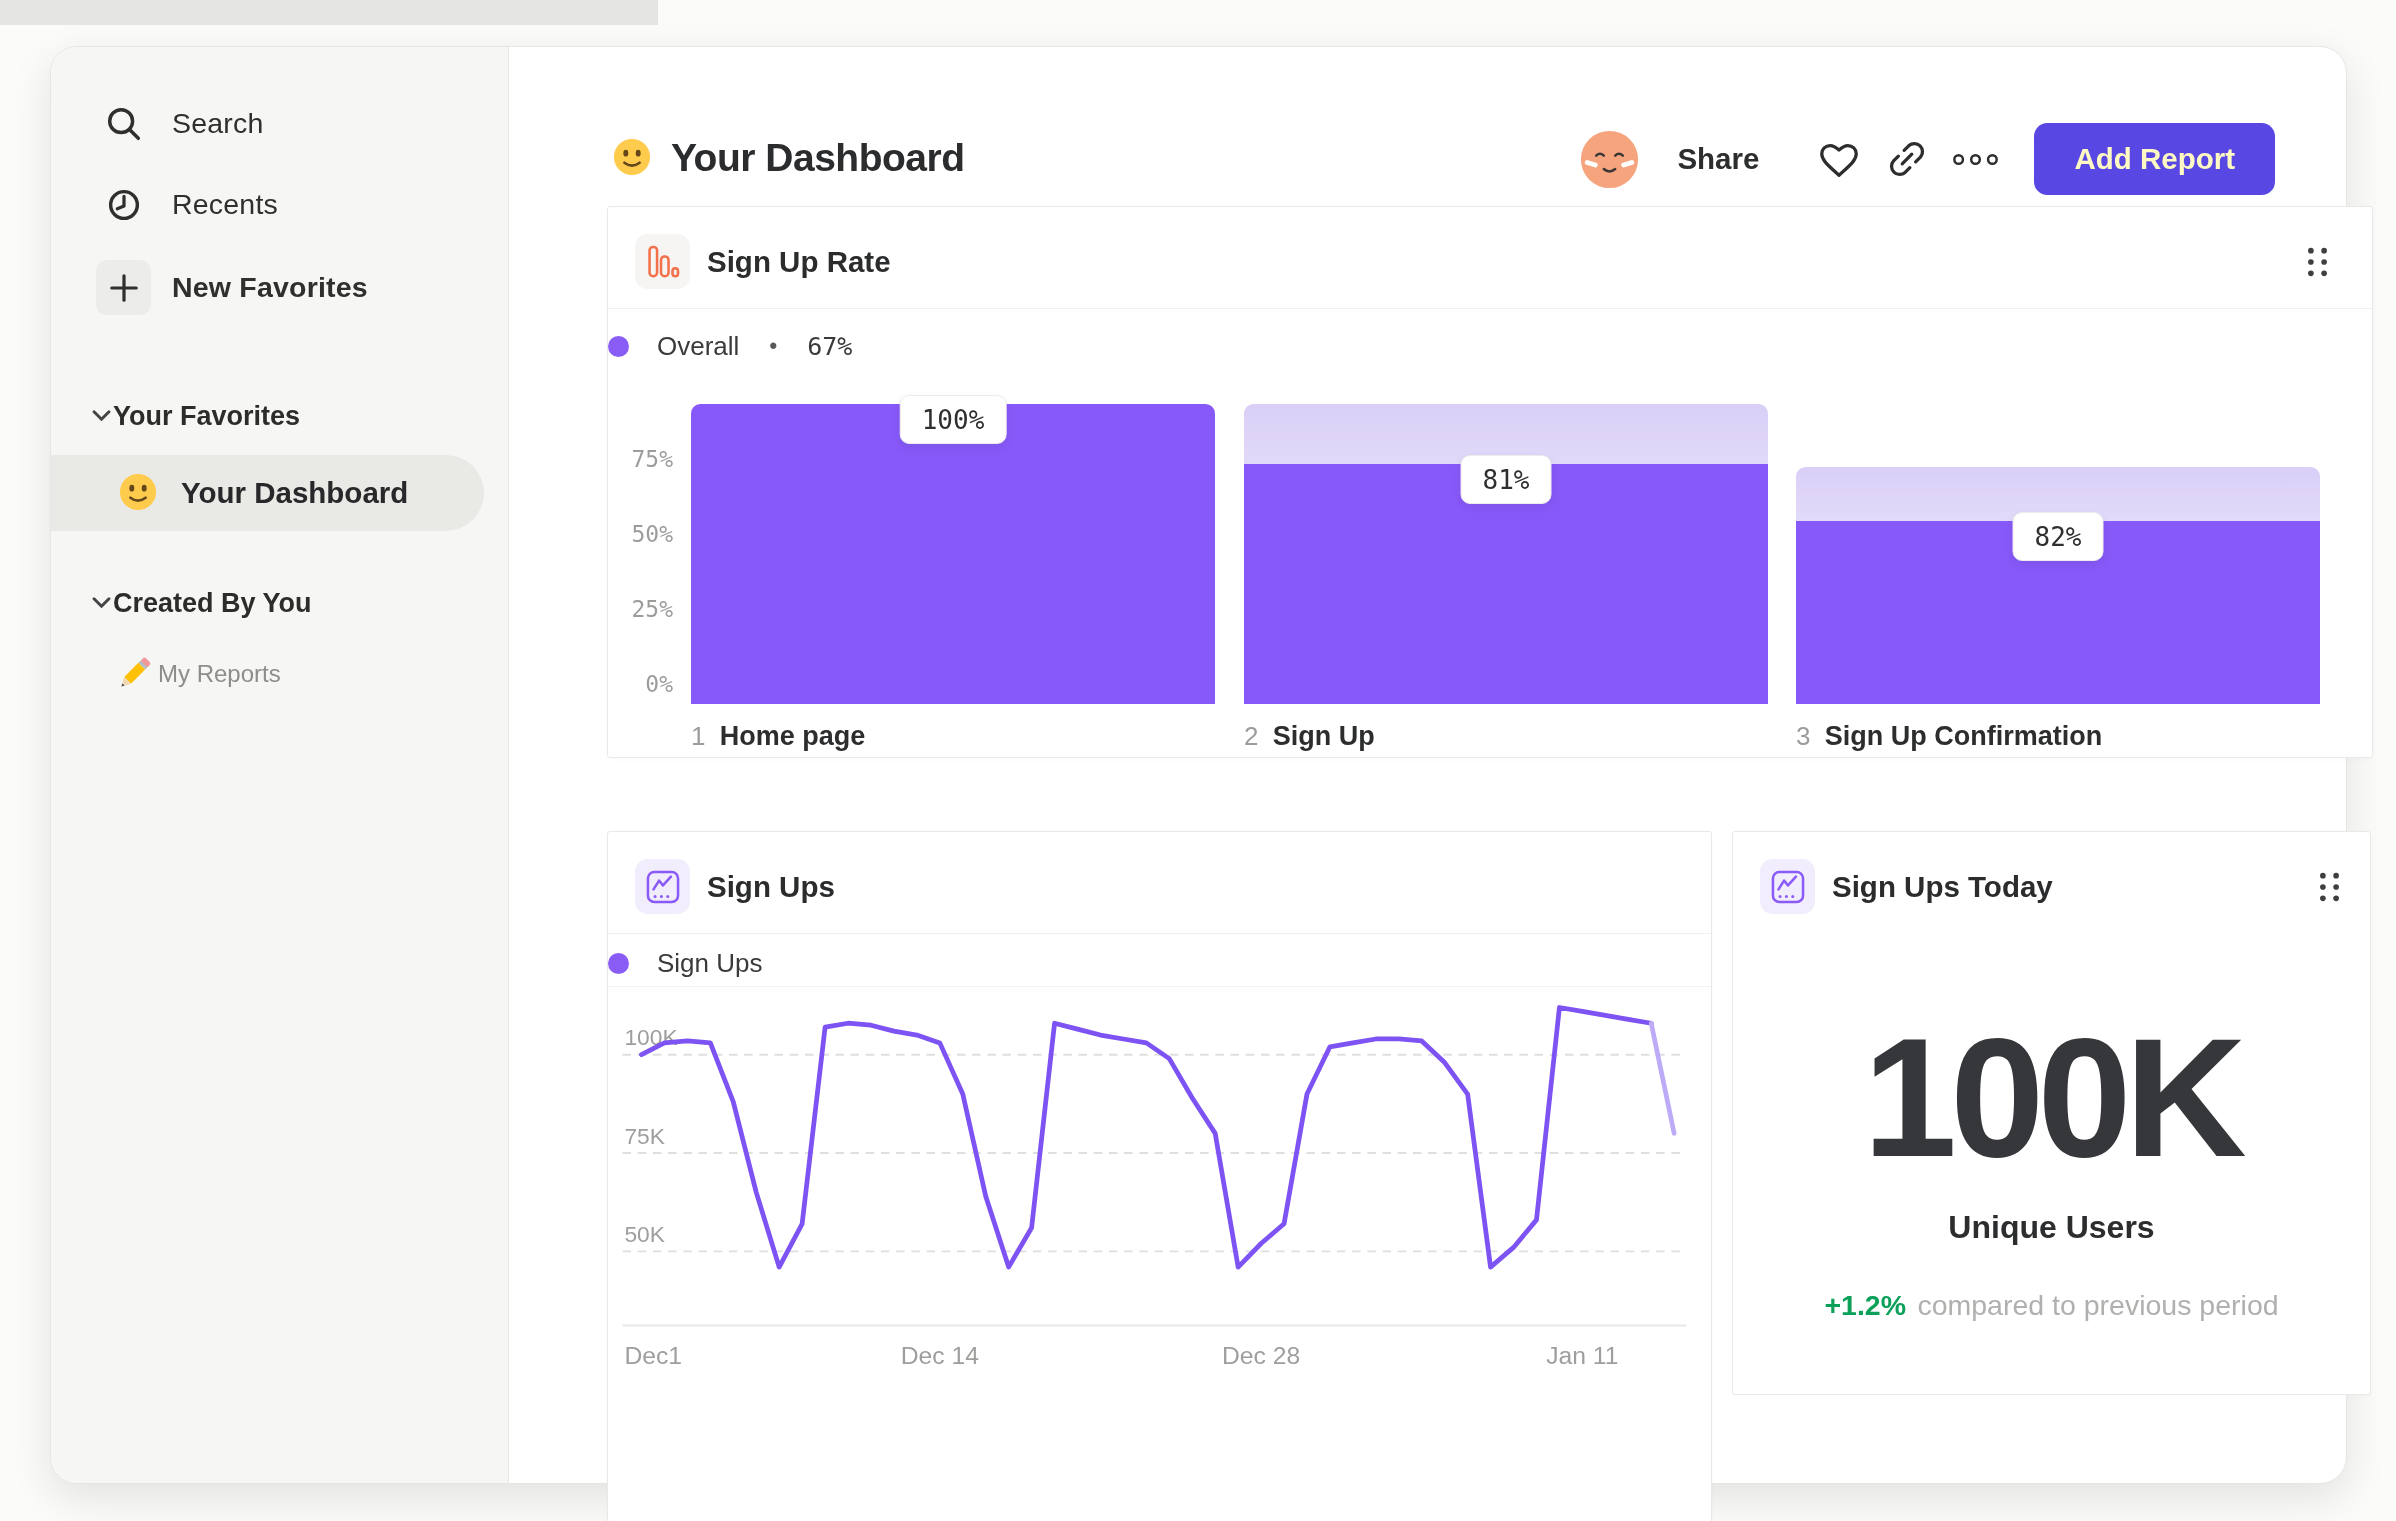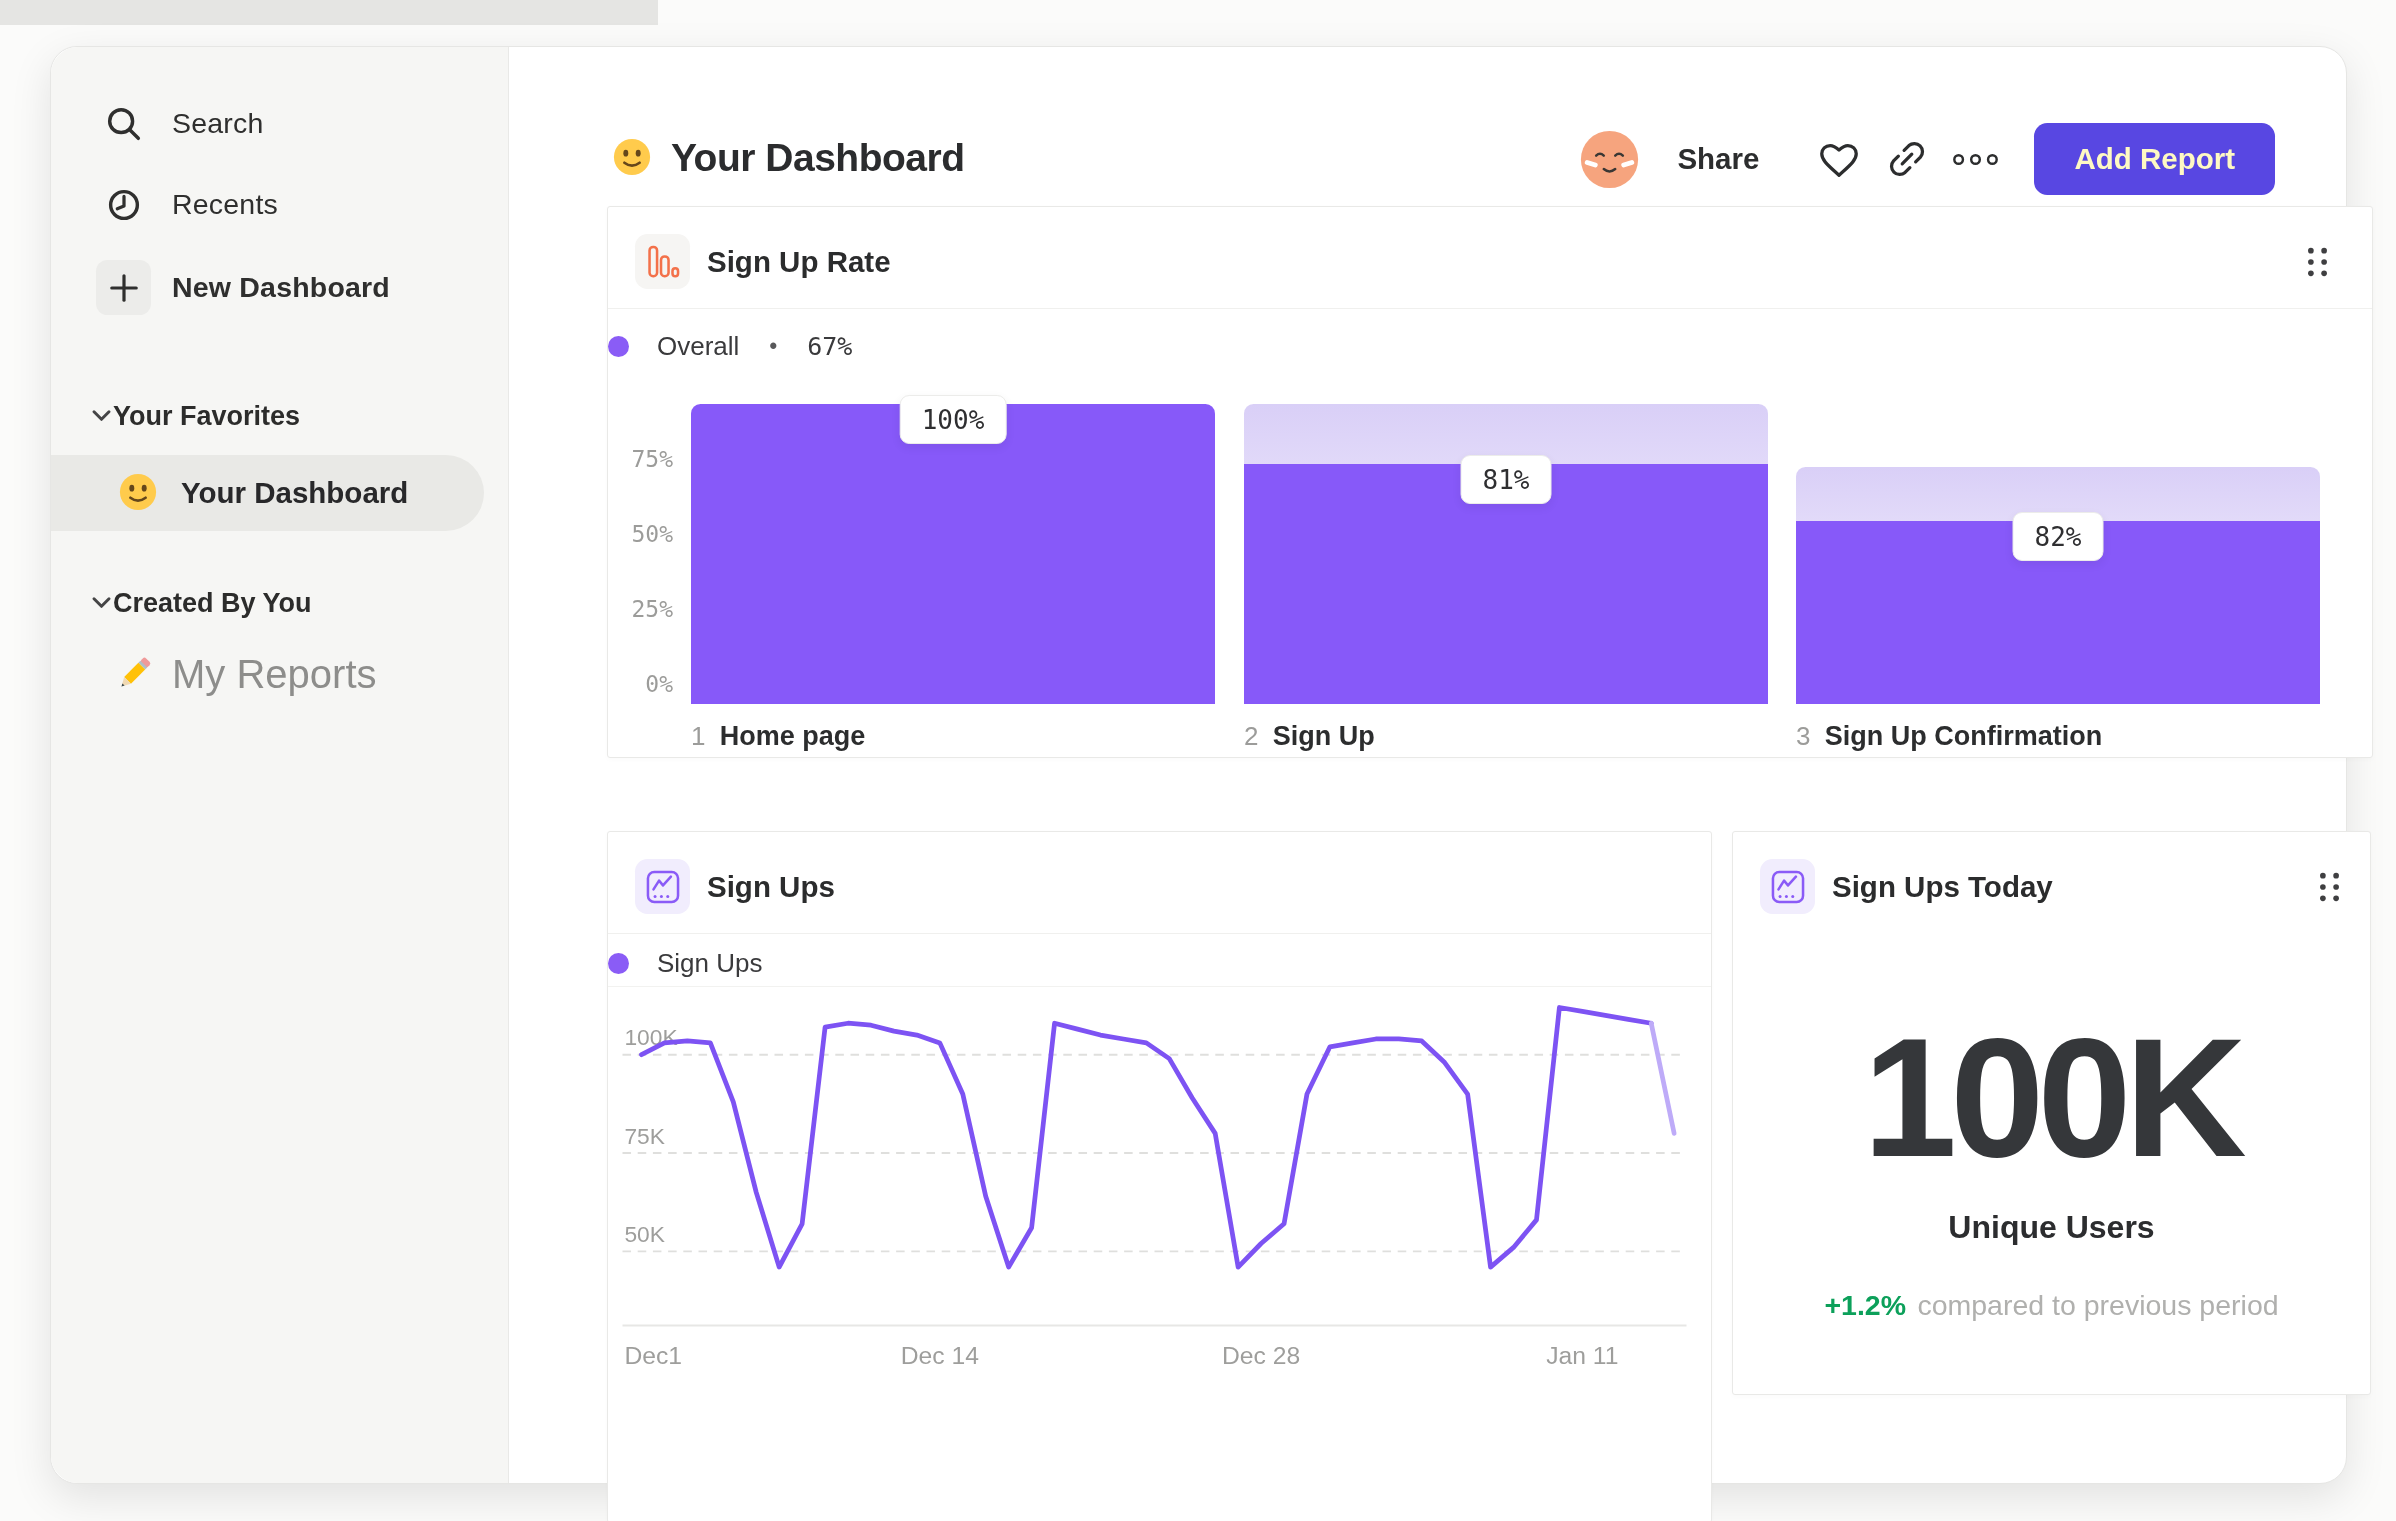--- a/index.html
+++ b/index.html
@@ -34,21 +34,21 @@
   .section-head .stitle { position:absolute; left:62px; font-size:27px; font-weight:700; color:#2C2C2B; white-space:nowrap; }
   .fav-pill {
     position:absolute; left:0; top:408px; width:433px; height:76px;
     background:#E9E9E6; border-radius:0 42px 42px 0;
     display:flex; align-items:center; cursor:pointer;
   }
   .fav-pill .emj { position:absolute; left:67px; }
   .fav-pill .lbl { position:absolute; left:130px; font-size:29.5px; font-weight:600; color:#28282A; }
   .reports-row { position:absolute; left:0; top:593px; width:433px; height:68px; display:flex; align-items:center; cursor:pointer; }
   .reports-row .emj { position:absolute; left:62px; }
-  .reports-row .lbl { position:absolute; left:121px; font-size:40px; font-weight:500; color:#8D8D8B; }
+  .reports-row .lbl { position:absolute; left:107px; font-size:24px; font-weight:500; color:#8D8D8B; }
 
   .main { position:absolute; left:458px; top:0; right:0; bottom:0; }
 
   .page-head { position:absolute; left:103px; top:55px; right:71px; height:133px; }
   .page-title-wrap { position:absolute; left:0; top:34px; display:flex; align-items:center; gap:19px; }
   .page-title { font-size:39px; font-weight:700; color:#2B2C2E; letter-spacing:-0.5px; }
   .head-actions { position:absolute; right:0; top:21px; display:flex; align-items:center; gap:0; }
   .share-lbl { font-size:29.5px; font-weight:600; color:#2C2D2E; margin:0 46px 0 34px; cursor:pointer; }
   .icon-btn { width:68px; height:68px; display:flex; align-items:center; justify-content:center; cursor:pointer; }
   .add-report-btn {
@@ -138,21 +138,21 @@
 
     <div class="side-row" style="top:212px;">
       <span class="ic">
         <span class="plus-tile">
             <svg width="32" height="32" viewBox="0 0 34 34">
               <line x1="17" y1="4" x2="17" y2="30" stroke="#2F2F2E" stroke-width="3.4" stroke-linecap="round"></line>
               <line x1="4" y1="17" x2="30" y2="17" stroke="#2F2F2E" stroke-width="3.4" stroke-linecap="round"></line>
             </svg>
           </span>
       </span>
-      <span class="lbl" style="font-weight:600;">New Dashboard</span>
+      <span class="lbl" style="font-weight:600;">New Favorites</span>
     </div>
 
     <div class="section-head" style="top:350px; width:100%; height:38px;">
       <span class="chev">
         <svg width="23" height="15" viewBox="0 0 24 16">
             <polyline points="4,3 12,11 20,3" fill="none" stroke="#454546" stroke-width="3.2" stroke-linecap="round" stroke-linejoin="round"></polyline>
           </svg>
       </span>
       <span class="stitle">Your Favorites</span>
     </div>

